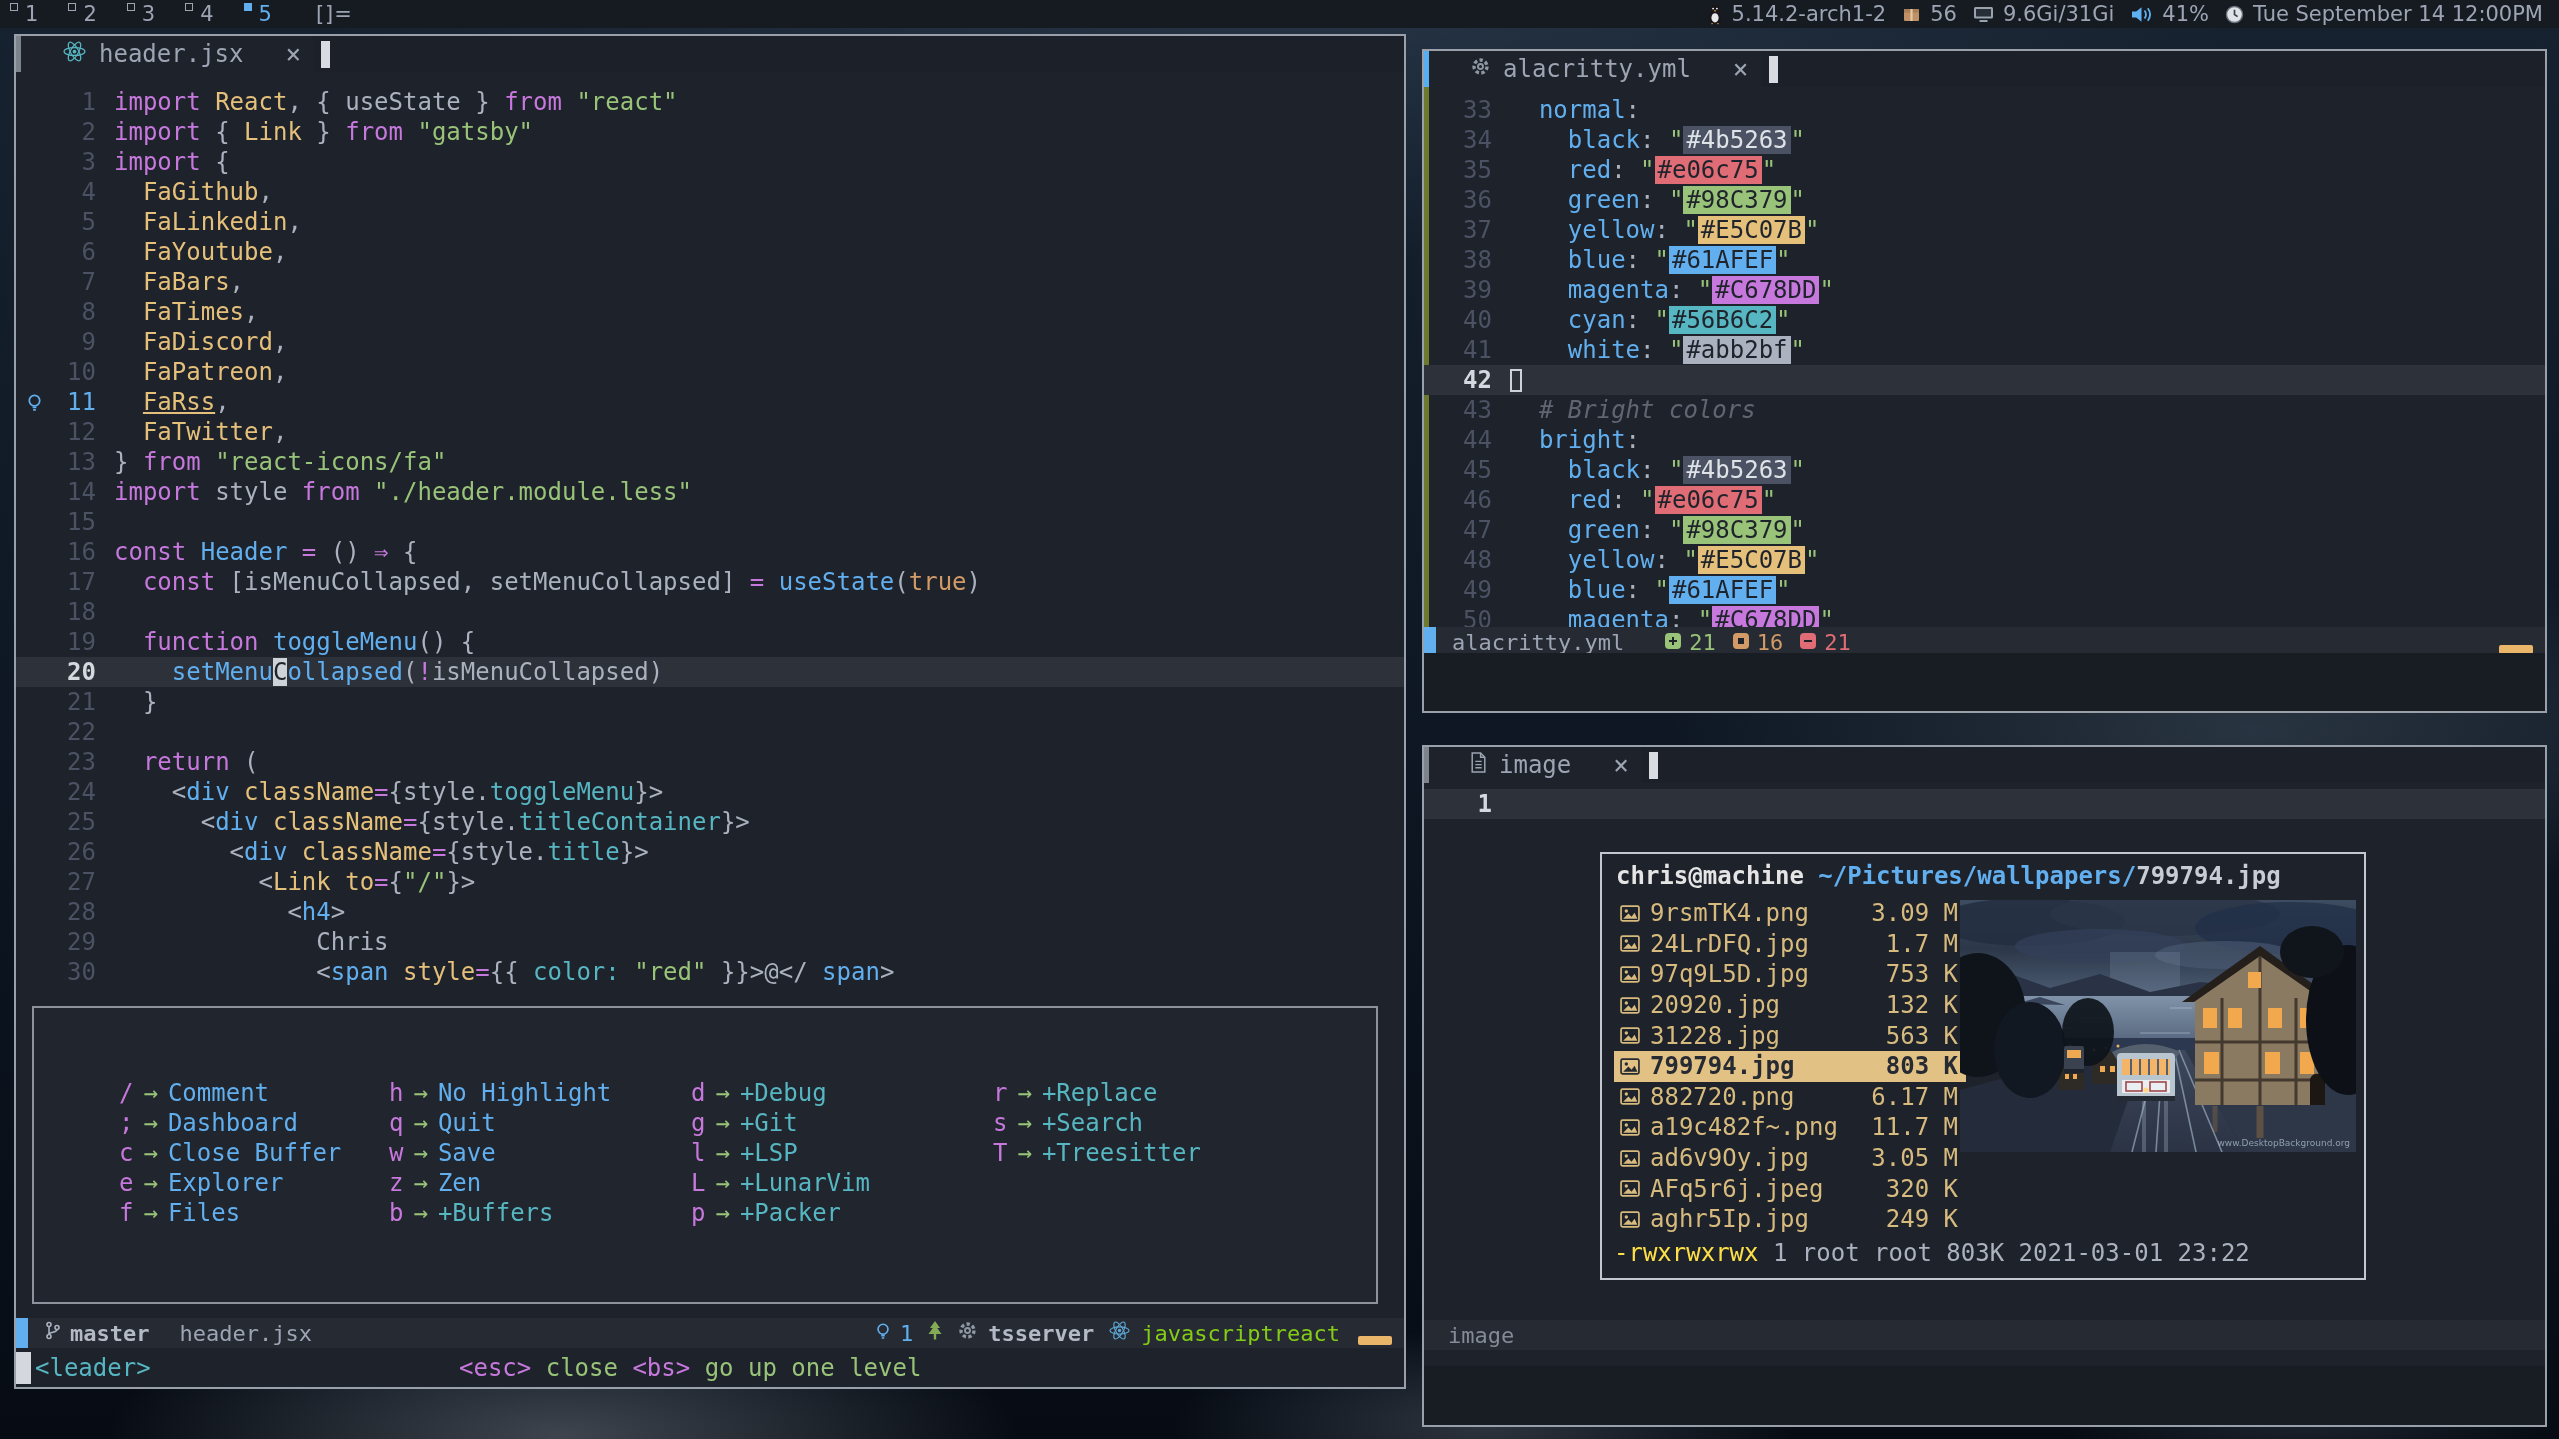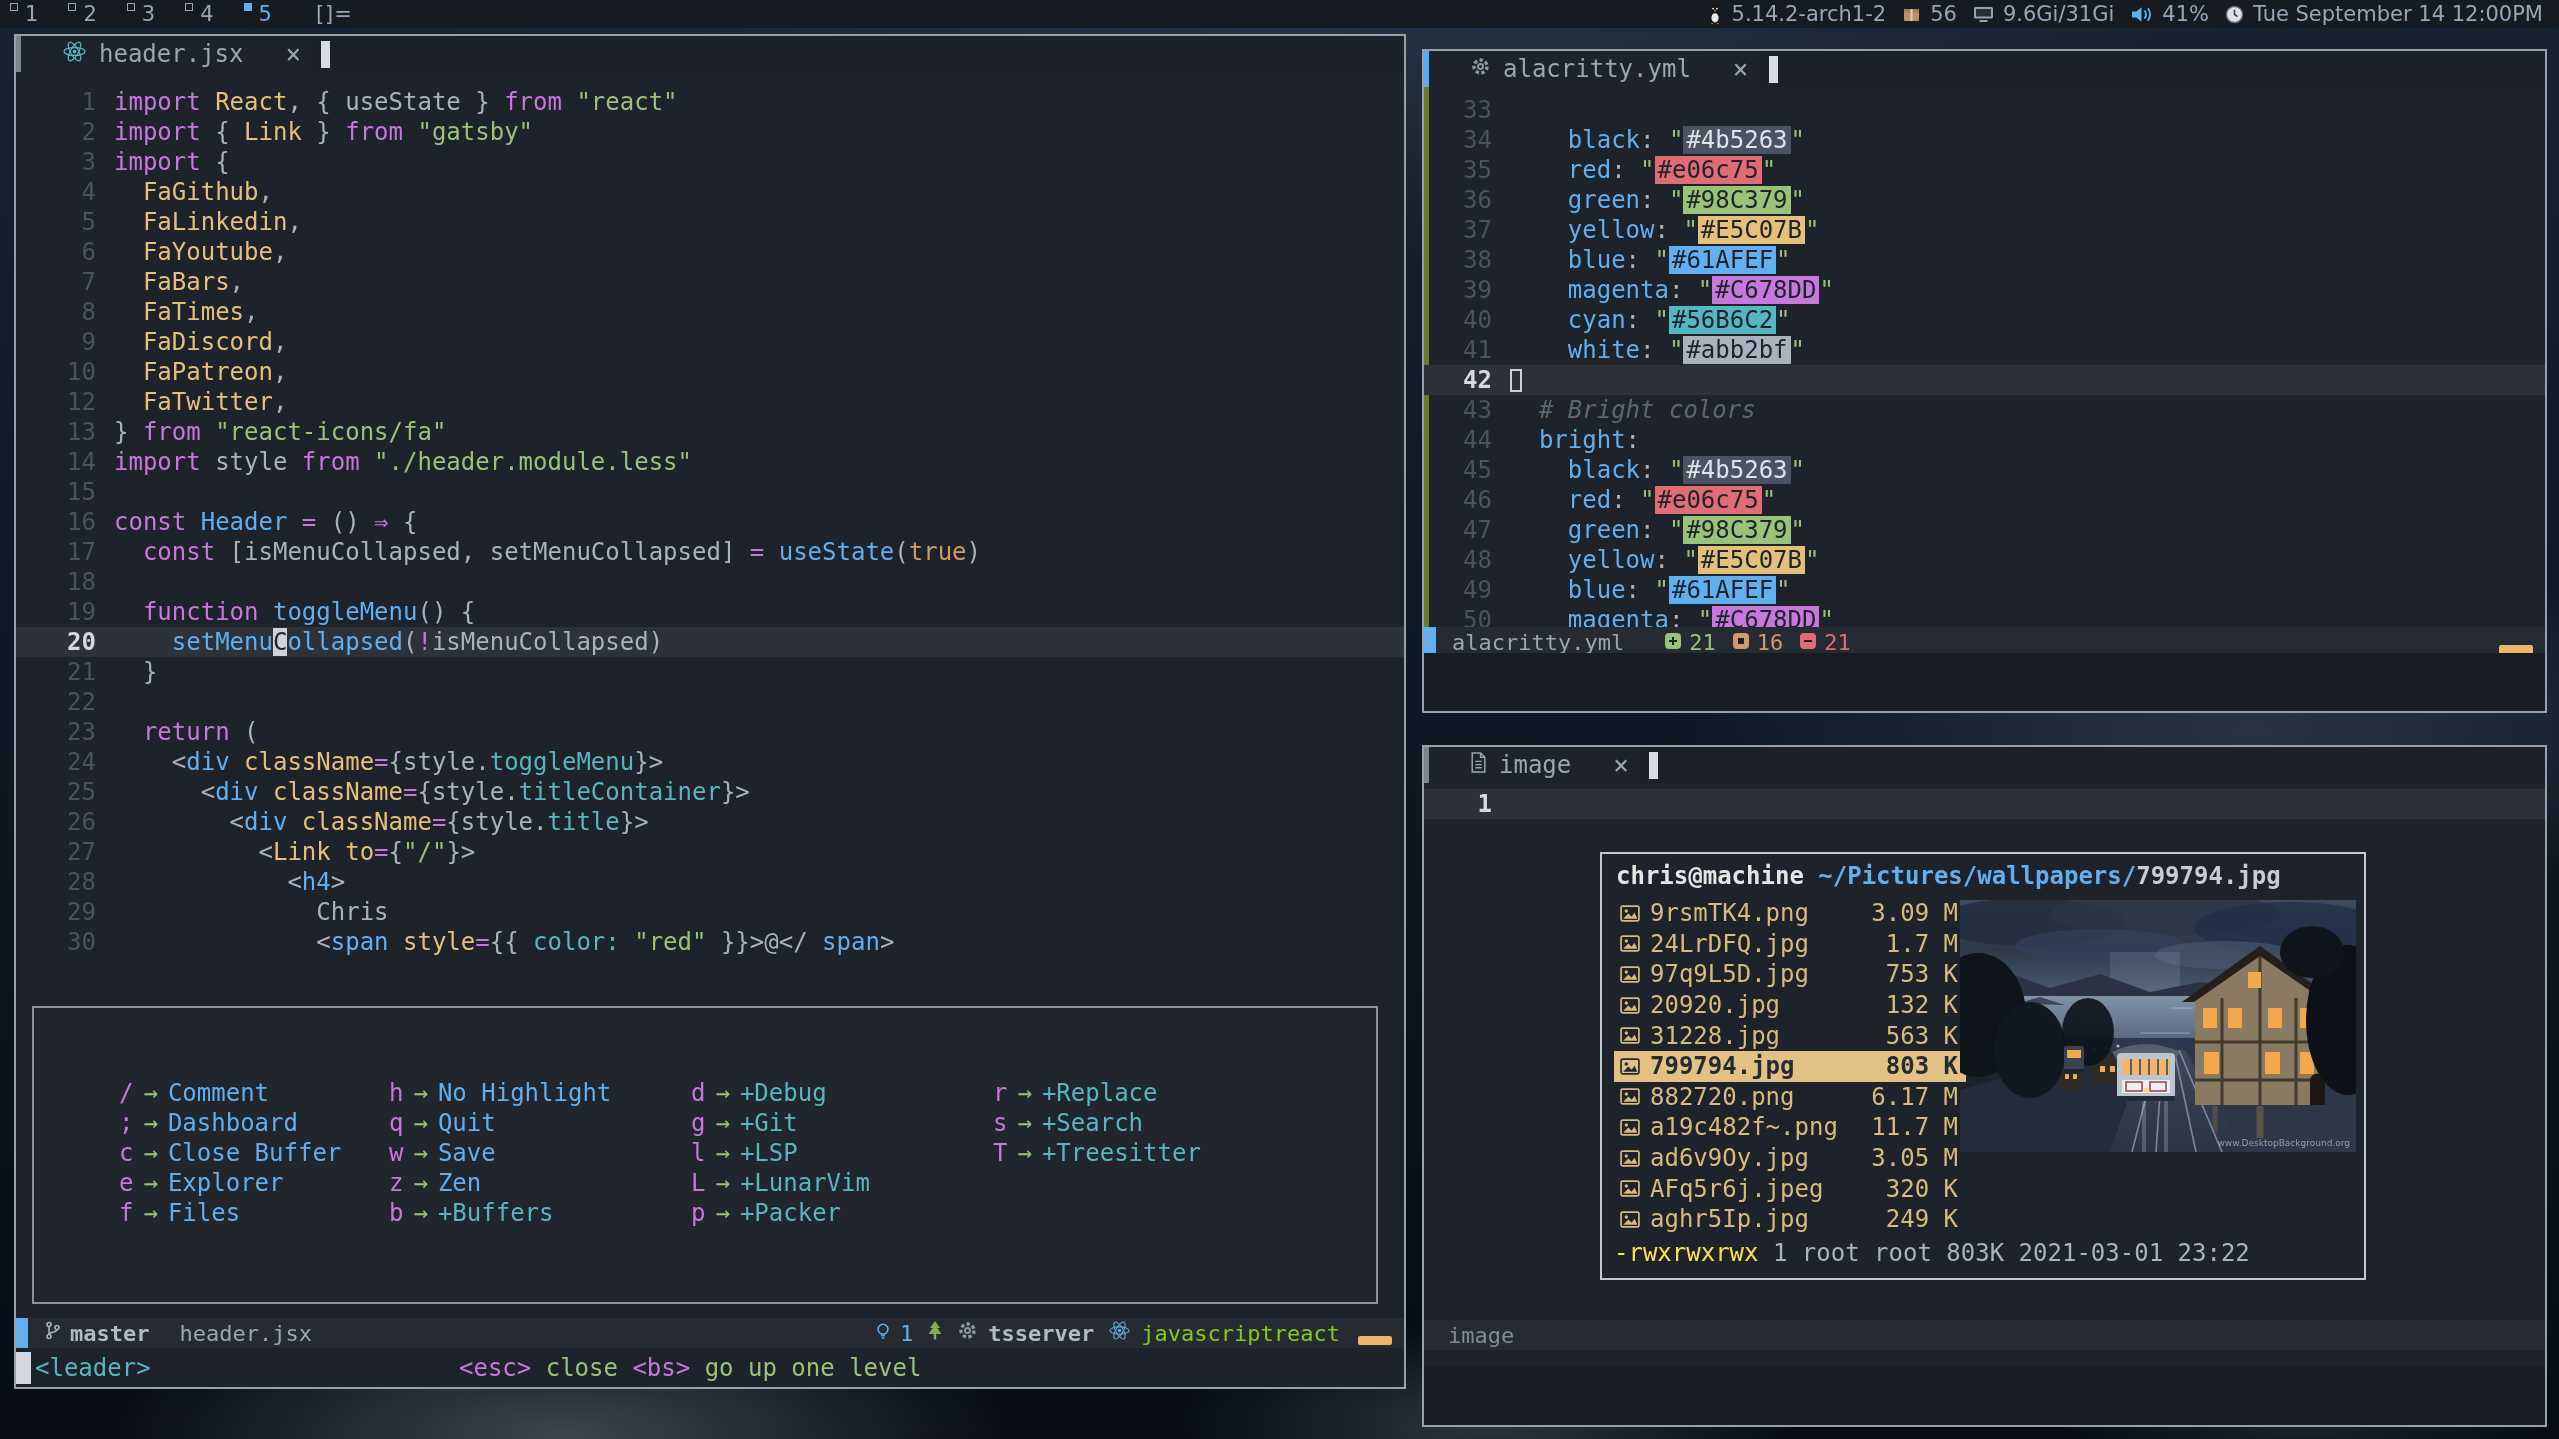--- a/index.html
+++ b/index.html
@@ -233,20 +233,24 @@
       <div class="cl"><span class="sign"></span><span class="ln">1</span><span class="lnsp"></span><span class="code"><span class="s-kw">import</span><span class="s-cp"> React</span><span class="s-fg">, { useState } </span><span class="s-kw">from</span><span class="s-st"> "react"</span></span></div>
       <div class="cl"><span class="sign"></span><span class="ln">2</span><span class="lnsp"></span><span class="code"><span class="s-kw">import</span><span class="s-fg"> { </span><span class="s-cp">Link</span><span class="s-fg"> } </span><span class="s-kw">from</span><span class="s-st"> "gatsby"</span></span></div>
       <div class="cl"><span class="sign"></span><span class="ln">3</span><span class="lnsp"></span><span class="code"><span class="s-kw">import</span><span class="s-fg"> {</span></span></div>
       <div class="cl"><span class="sign"></span><span class="ln">4</span><span class="lnsp"></span><span class="code"><span class="s-cp">  FaGithub</span><span class="s-fg">,</span></span></div>
       <div class="cl"><span class="sign"></span><span class="ln">5</span><span class="lnsp"></span><span class="code"><span class="s-cp">  FaLinkedin</span><span class="s-fg">,</span></span></div>
       <div class="cl"><span class="sign"></span><span class="ln">6</span><span class="lnsp"></span><span class="code"><span class="s-cp">  FaYoutube</span><span class="s-fg">,</span></span></div>
       <div class="cl"><span class="sign"></span><span class="ln">7</span><span class="lnsp"></span><span class="code"><span class="s-cp">  FaBars</span><span class="s-fg">,</span></span></div>
       <div class="cl"><span class="sign"></span><span class="ln">8</span><span class="lnsp"></span><span class="code"><span class="s-cp">  FaTimes</span><span class="s-fg">,</span></span></div>
       <div class="cl"><span class="sign"></span><span class="ln">9</span><span class="lnsp"></span><span class="code"><span class="s-cp">  FaDiscord</span><span class="s-fg">,</span></span></div>
       <div class="cl"><span class="sign"></span><span class="ln">10</span><span class="lnsp"></span><span class="code"><span class="s-cp">  FaPatreon</span><span class="s-fg">,</span></span></div>
+      <div class="cl"><span class="sign"><svg width="19" height="21" viewBox="0 0 20 22">
+            <circle cx="10" cy="9" r="5.5" fill="none" stroke="#61afef" stroke-width="1.8"></circle>
+            <path d="M8 16.2 h4 M8.6 18.8 h2.8" stroke="#61afef" stroke-width="1.8"></path>
+          </svg></span><span class="ln ln-diag">11</span><span class="lnsp"></span><span class="code"><span class="s-fg">  </span><span class="s-cpu">FaRss</span><span class="s-fg">,</span></span></div>
       <div class="cl"><span class="sign"></span><span class="ln">12</span><span class="lnsp"></span><span class="code"><span class="s-cp">  FaTwitter</span><span class="s-fg">,</span></span></div>
       <div class="cl"><span class="sign"></span><span class="ln">13</span><span class="lnsp"></span><span class="code"><span class="s-fg">} </span><span class="s-kw">from</span><span class="s-st"> "react-icons/fa"</span></span></div>
       <div class="cl"><span class="sign"></span><span class="ln">14</span><span class="lnsp"></span><span class="code"><span class="s-kw">import</span><span class="s-fg"> style </span><span class="s-kw">from</span><span class="s-st"> "./header.module.less"</span></span></div>
       <div class="cl"><span class="sign"></span><span class="ln">15</span><span class="lnsp"></span><span class="code"></span></div>
       <div class="cl"><span class="sign"></span><span class="ln">16</span><span class="lnsp"></span><span class="code"><span class="s-kw">const</span><span class="s-fn"> Header</span><span class="s-fg"> </span><span class="s-kw">=</span><span class="s-fg"> () </span><span class="s-kw">⇒</span><span class="s-fg"> {</span></span></div>
       <div class="cl"><span class="sign"></span><span class="ln">17</span><span class="lnsp"></span><span class="code"><span class="s-fg">  </span><span class="s-kw">const</span><span class="s-fg"> [isMenuCollapsed, setMenuCollapsed] </span><span class="s-kw">=</span><span class="s-fn"> useState</span><span class="s-fg">(</span><span class="s-nm">true</span><span class="s-fg">)</span></span></div>
       <div class="cl"><span class="sign"></span><span class="ln">18</span><span class="lnsp"></span><span class="code"></span></div>
       <div class="cl"><span class="sign"></span><span class="ln">19</span><span class="lnsp"></span><span class="code"><span class="s-fg">  </span><span class="s-kw">function</span><span class="s-fn"> toggleMenu</span><span class="s-fg">() {</span></span></div>
       <div class="cl hl"><span class="sign"></span><span class="ln ln-cur">20</span><span class="lnsp"></span><span class="code"><span class="s-fn">    setMenu</span><span class="s-cur">C</span><span class="s-fn">ollapsed</span><span class="s-fg">(</span><span class="s-kw">!</span><span class="s-fg">isMenuCollapsed)</span></span></div>
       <div class="cl"><span class="sign"></span><span class="ln">21</span><span class="lnsp"></span><span class="code"><span class="s-fg">  }</span></span></div>
@@ -359,21 +363,21 @@
             <circle cx="10" cy="10" r="2.4" fill="none" stroke="#8f97a3" stroke-width="1.8"></circle>
           </svg></span>
       <span>alacritty.yml</span>
       <span class="tab-close">×</span>
     </div>
     <span class="tab-cursor"></span>
   </div>
   <span class="ostrip"></span>
 
   <div class="buffer" id="buf-rt">
-      <div class="cl"><span class="sign"></span><span class="ln">33</span><span class="lnsp"></span></div>
+      <div class="cl"><span class="sign"></span><span class="ln">33</span><span class="lnsp"></span><span class="code"><span class="s-fg">  </span><span class="s-ky">normal</span><span class="s-fg">:</span></span></div>
       <div class="cl"><span class="sign"></span><span class="ln">34</span><span class="lnsp"></span><span class="code"><span class="s-fg">    </span><span class="s-ky">black</span><span class="s-fg">: </span><span class="s-st">"</span><span class="chip" style="background: rgb(75, 82, 99); color: rgb(223, 227, 232);">#4b5263</span><span class="s-st">"</span></span></div>
       <div class="cl"><span class="sign"></span><span class="ln">35</span><span class="lnsp"></span><span class="code"><span class="s-fg">    </span><span class="s-ky">red</span><span class="s-fg">: </span><span class="s-st">"</span><span class="chip" style="background: rgb(224, 108, 117); color: rgb(31, 35, 43);">#e06c75</span><span class="s-st">"</span></span></div>
       <div class="cl"><span class="sign"></span><span class="ln">36</span><span class="lnsp"></span><span class="code"><span class="s-fg">    </span><span class="s-ky">green</span><span class="s-fg">: </span><span class="s-st">"</span><span class="chip" style="background: rgb(152, 195, 121); color: rgb(31, 35, 43);">#98C379</span><span class="s-st">"</span></span></div>
       <div class="cl"><span class="sign"></span><span class="ln">37</span><span class="lnsp"></span><span class="code"><span class="s-fg">    </span><span class="s-ky">yellow</span><span class="s-fg">: </span><span class="s-st">"</span><span class="chip" style="background: rgb(229, 192, 123); color: rgb(31, 35, 43);">#E5C07B</span><span class="s-st">"</span></span></div>
       <div class="cl"><span class="sign"></span><span class="ln">38</span><span class="lnsp"></span><span class="code"><span class="s-fg">    </span><span class="s-ky">blue</span><span class="s-fg">: </span><span class="s-st">"</span><span class="chip" style="background: rgb(97, 175, 239); color: rgb(31, 35, 43);">#61AFEF</span><span class="s-st">"</span></span></div>
       <div class="cl"><span class="sign"></span><span class="ln">39</span><span class="lnsp"></span><span class="code"><span class="s-fg">    </span><span class="s-ky">magenta</span><span class="s-fg">: </span><span class="s-st">"</span><span class="chip" style="background: rgb(198, 120, 221); color: rgb(31, 35, 43);">#C678DD</span><span class="s-st">"</span></span></div>
       <div class="cl"><span class="sign"></span><span class="ln">40</span><span class="lnsp"></span><span class="code"><span class="s-fg">    </span><span class="s-ky">cyan</span><span class="s-fg">: </span><span class="s-st">"</span><span class="chip" style="background: rgb(86, 182, 194); color: rgb(31, 35, 43);">#56B6C2</span><span class="s-st">"</span></span></div>
       <div class="cl"><span class="sign"></span><span class="ln">41</span><span class="lnsp"></span><span class="code"><span class="s-fg">    </span><span class="s-ky">white</span><span class="s-fg">: </span><span class="s-st">"</span><span class="chip" style="background: rgb(171, 178, 191); color: rgb(31, 35, 43);">#abb2bf</span><span class="s-st">"</span></span></div>
       <div class="cl hl"><span class="sign"></span><span class="ln ln-cur">42</span><span class="lnsp"></span><span class="code"><span class="hollow"></span></span></div>
       <div class="cl"><span class="sign"></span><span class="ln">43</span><span class="lnsp"></span><span class="code"><span class="s-fg">  </span><span class="s-cm"># Bright colors</span></span></div>

